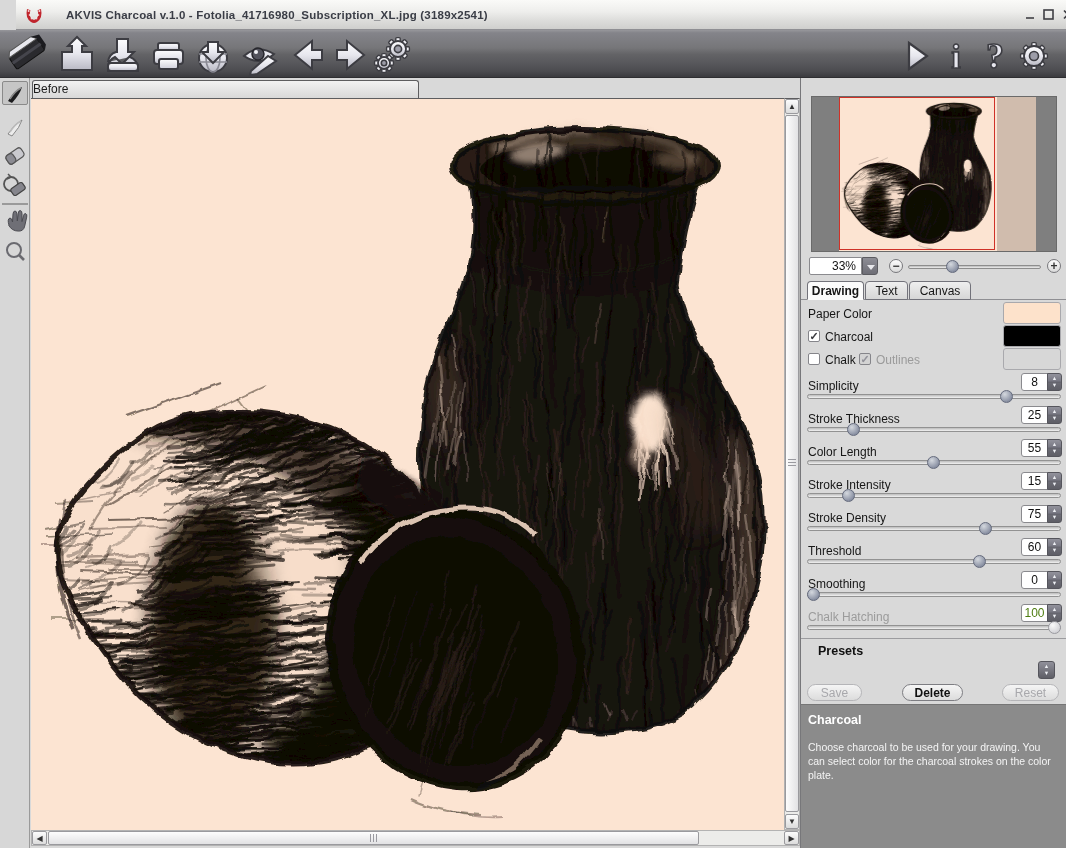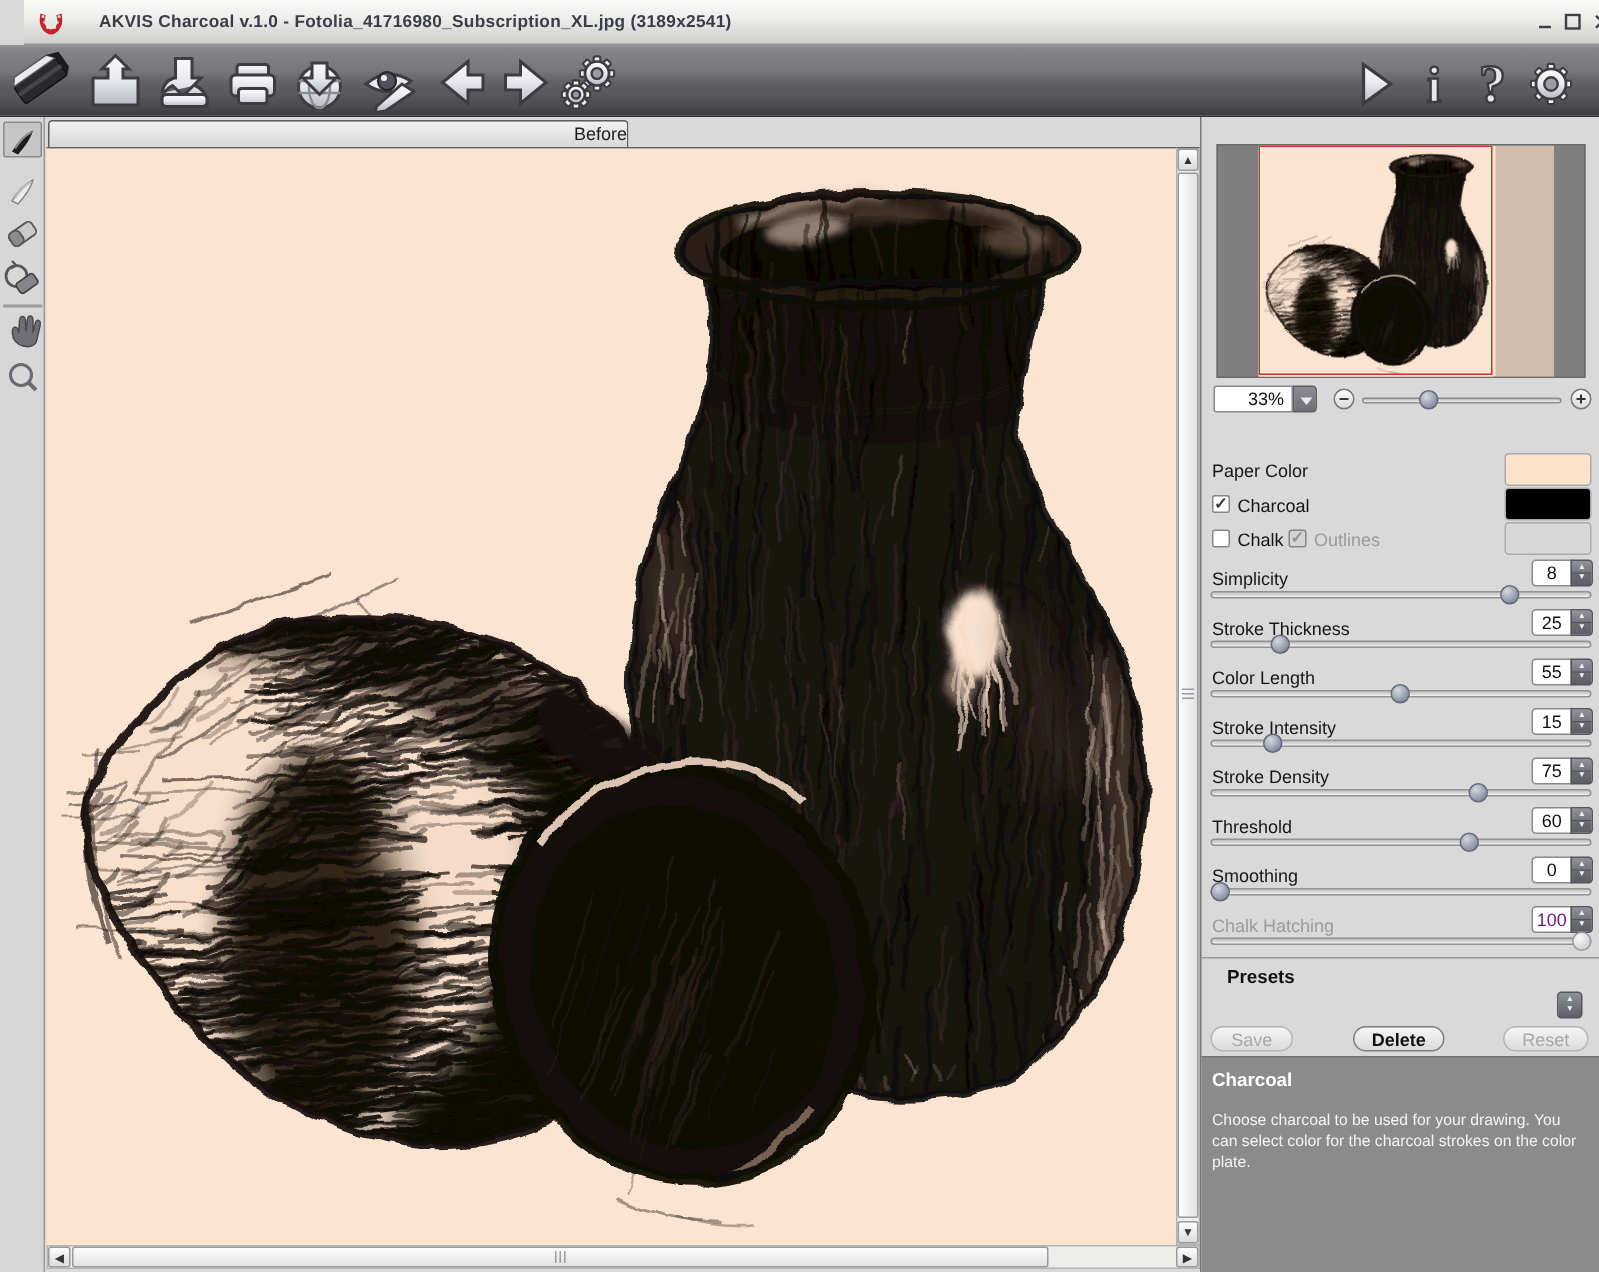--- a/index.html
+++ b/index.html
@@ -11,21 +11,21 @@
 #titletxt{position:absolute;left:50px;top:9px;font-size:11.5px;font-weight:bold;color:#3a3d46;letter-spacing:0.2px}
 
 #toolbar{left:0;top:30px;width:1066px;height:48px;
  background:linear-gradient(180deg,#97979b 0%,#84848a 6%,#767679 38%,#636366 52%,#58585c 70%,#4b4b4f 88%,#3b3b3f 100%);
  border-bottom:1px solid #2e2e31}
 
 #lefttools{left:0;top:78px;width:30px;height:770px;background:#d7d7d7;border-right:1px solid #9a9a9a}
 #seltool{position:absolute;left:2px;top:3px;width:26px;height:24px;background:#c6c6c6;border:1px solid #8a8a8a;border-radius:2px}
 
 #tabbar{left:30px;top:78px;width:770px;height:20px;background:#d9d9d9}
-.tab{position:absolute;top:2px;height:18px;font-size:12px;color:#1c1c1c;text-align:right;line-height:17px;
+.tab{position:absolute;top:2px;height:18px;font-size:12px;color:#1c1c1c;text-align:left;line-height:17px;
  border:1px solid #5d5d5f;border-bottom:none;border-radius:3px 3px 0 0}
 #tabBefore{left:2px;width:387px;background:linear-gradient(180deg,#f2f2f2,#d8d8d8)}
 #tabAfter{left:389px;width:381px;background:#fdfdfd;font-weight:bold}
 
 #canvas{left:31px;top:98px;width:753px;height:732px;background:#fce4d2;border-top:1px solid #5d5d5f}
 
 #vscroll{left:784px;top:98px;width:16px;height:732px;background:#ececea;border:1px solid #b3b3b3;border-top:1px solid #5d5d5f}
 #hscroll{left:31px;top:830px;width:769px;height:16px;background:#ececea;border:1px solid #b3b3b3}
 .sbtn{position:absolute;background:linear-gradient(180deg,#fcfcfc,#dcdcdc);border:1px solid #9a9a9e;border-radius:2px;
  display:flex;align-items:center;justify-content:center;font-size:8px;color:#333}
@@ -56,21 +56,21 @@
 #ptab1{left:6px;width:57px;background:#fbfbfb;font-weight:bold;border-bottom:1px solid #fbfbfb;z-index:2}
 #ptab2{left:64px;width:43px}
 #ptab3{left:108px;width:62px}
 .plabel{position:absolute;font-size:12px;color:#161616}
 .plabel.dis{color:#9b9b9b}
 .swatch{position:absolute;left:202px;width:58px;height:22px;border:1px solid #a9a9ad;border-radius:3px}
 .cb{position:absolute;width:12px;height:12px;background:#fff;border:1px solid #85858a;border-radius:2px;font-size:11px;line-height:11px;text-align:center;color:#3c3c40;font-weight:bold}
 .cb.dis{background:#d3d3d3;color:#92929a}
 .spinval{position:absolute;left:220px;width:27px;height:18px;background:#fff;border:1px solid #8a8a8e;border-radius:3px 0 0 3px;
  font-size:12px;text-align:center;line-height:17px;color:#111}
-.spinval.dis{color:#701a75}
+.spinval.dis{color:#4d7c0f}
 .spinbtn{position:absolute;left:246px;width:15px;height:18px;background:linear-gradient(180deg,#92929c 0%,#777782 46%,#51515a 50%,#6b6b74 54%,#5e5e66 100%);border:1px solid #55555c;border-radius:0 3px 3px 0}
 .spinbtn:before{content:"▲";position:absolute;top:1px;left:0;width:100%;text-align:center;font-size:5.5px;line-height:7px;color:#eef0f4}
 .spinbtn:after{content:"▼";position:absolute;bottom:1px;left:0;width:100%;text-align:center;font-size:5.5px;line-height:7px;color:#eef0f4}
 .strack{position:absolute;left:6px;width:254px;height:5px;border-radius:3px;background:linear-gradient(180deg,#bcbcbc,#f2f2f2);border:1px solid #929292}
 .sthumbr{position:absolute;width:13px;height:13px;border-radius:50%;
  background:radial-gradient(circle at 35% 30%,#d4d8de,#868da0 75%);border:1px solid #646a7c}
 .sthumbr.lite{background:radial-gradient(circle at 35% 30%,#fafafa,#d2d2d6 75%);border:1px solid #9a9aa0}
 #psep{position:absolute;left:0;top:560px;width:266px;height:1px;background:#9c9c9f}
 #presets{position:absolute;left:17px;top:566px;font-size:12.5px;font-weight:bold;color:#111}
 #combo{position:absolute;left:6px;top:583px;width:254px;height:18px;background:linear-gradient(180deg,#ffffff,#f0f0f0);border:1px solid #8a8a8e;border-radius:3px;
@@ -2313,20 +2313,25 @@
           </svg>
      <div id="navdim"></div><div id="navred"></div>
    </div>
  </div>
  <div id="zoomfield">33%</div>
       <div id="zoomdrop"></div>
  <div class="zcirc" style="left:88px">−</div>
  <div id="ztrack"></div>
       <div id="zthumb"></div>
  <div class="zcirc" style="left:246px">+</div>
+ <div id="ptabs">
+        <div class="ptab" id="ptab1">Drawing</div>
+        <div class="ptab" id="ptab2">Text</div>
+        <div class="ptab" id="ptab3">Canvas</div>
+      </div>
  <div class="plabel" style="left:7px;top:229px">Paper Color</div>
       <div class="swatch" style="top:224px;background:#fde2cb"></div>
       <div class="cb" style="left:7px;top:252px">✓</div>
       <div class="plabel" style="left:24px;top:252px">Charcoal</div>
       <div class="swatch" style="top:247px;background:#000"></div>
       <div class="cb" style="left:7px;top:275px"></div>
       <div class="plabel" style="left:24px;top:275px">Chalk</div>
       <div class="cb dis" style="left:58px;top:275px">✓</div>
       <div class="plabel dis" style="left:75px;top:275px">Outlines</div>
       <div class="swatch" style="top:270px;background:#d7d7d7"></div>

